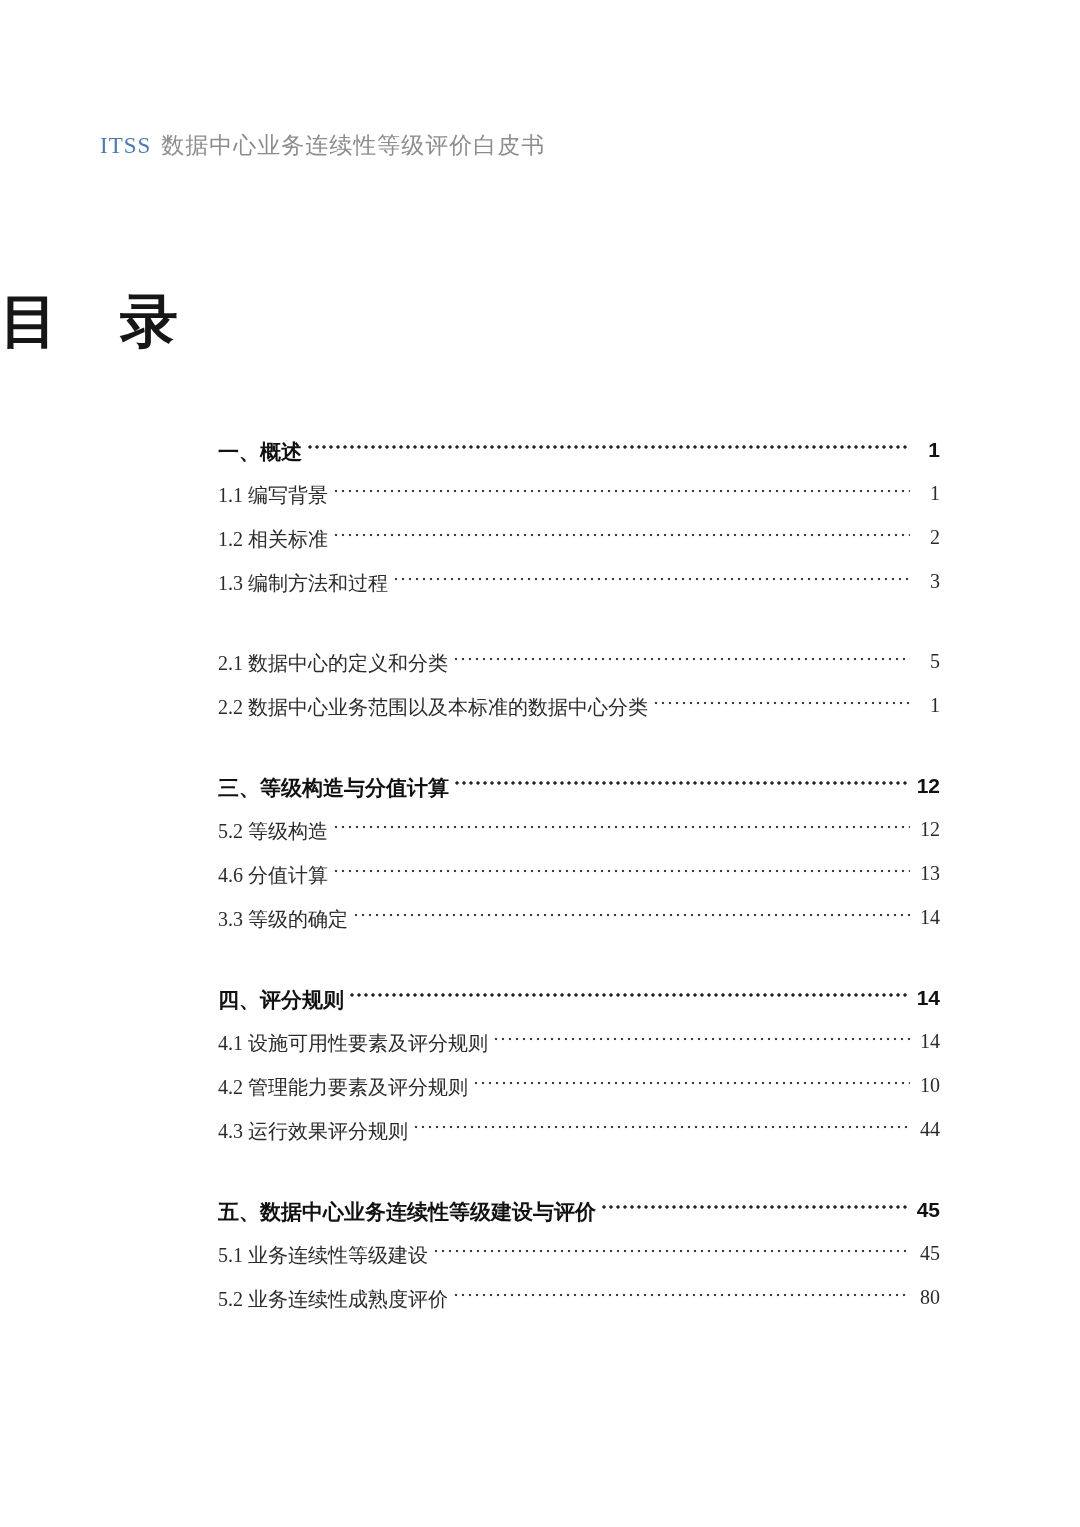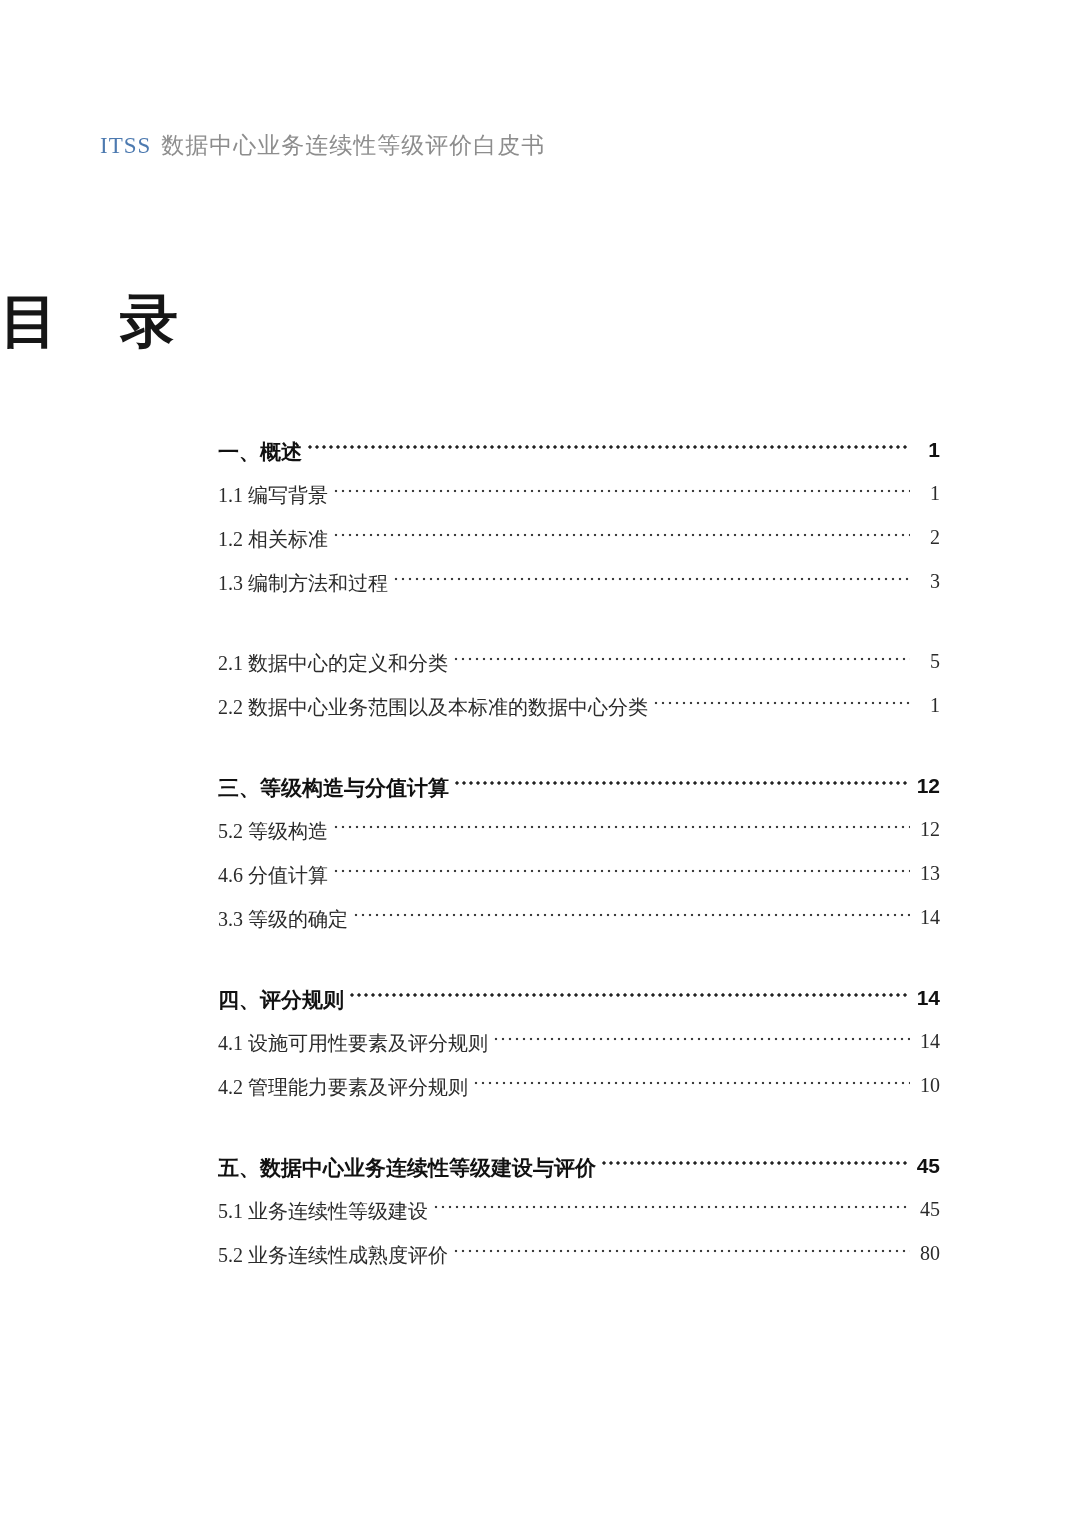--- a/index.html
+++ b/index.html
@@ -165,20 +165,25 @@
         <div class="toc-row item">
           <span class="label">4.1 设施可用性要素及评分规则</span>
           <span class="dots"></span>
           <span class="page-num">14</span>
         </div>
         <div class="toc-row item">
           <span class="label">4.2 管理能力要素及评分规则</span>
           <span class="dots"></span>
           <span class="page-num">10</span>
         </div>
+        <div class="toc-row item">
+          <span class="label">4.3 运行效果评分规则</span>
+          <span class="dots"></span>
+          <span class="page-num">44</span>
+        </div>
       </div>
       <div class="toc-section">
         <div class="toc-row heading">
           <span class="label">五、数据中心业务连续性等级建设与评价</span>
           <span class="dots"></span>
           <span class="page-num">45</span>
         </div>
         <div class="toc-row item">
           <span class="label">5.1 业务连续性等级建设</span>
           <span class="dots"></span>

